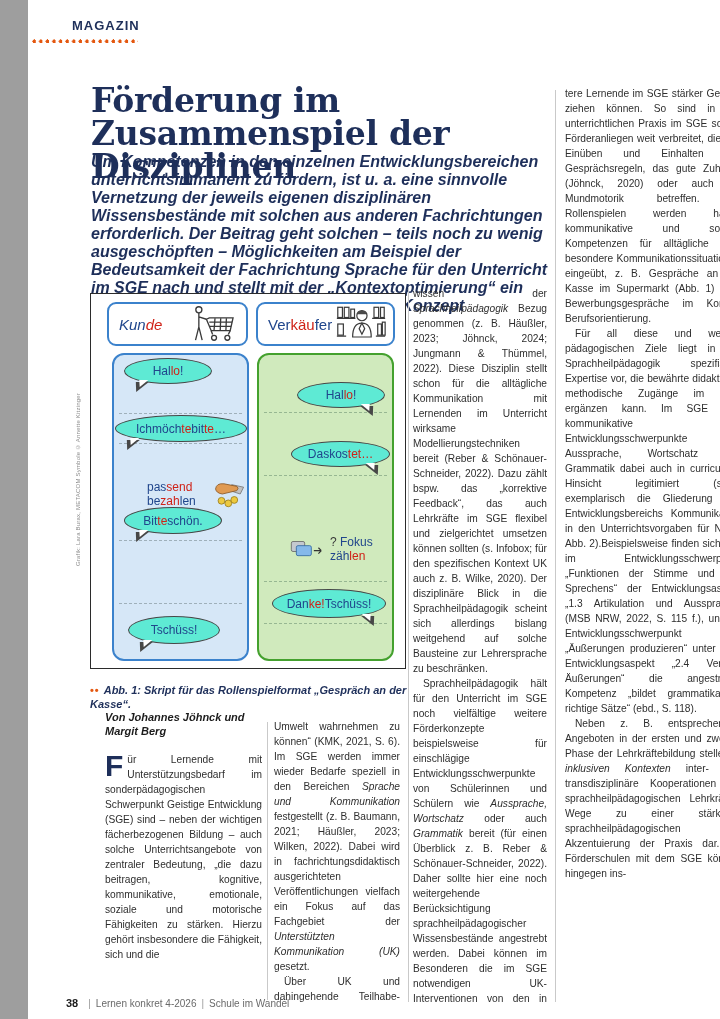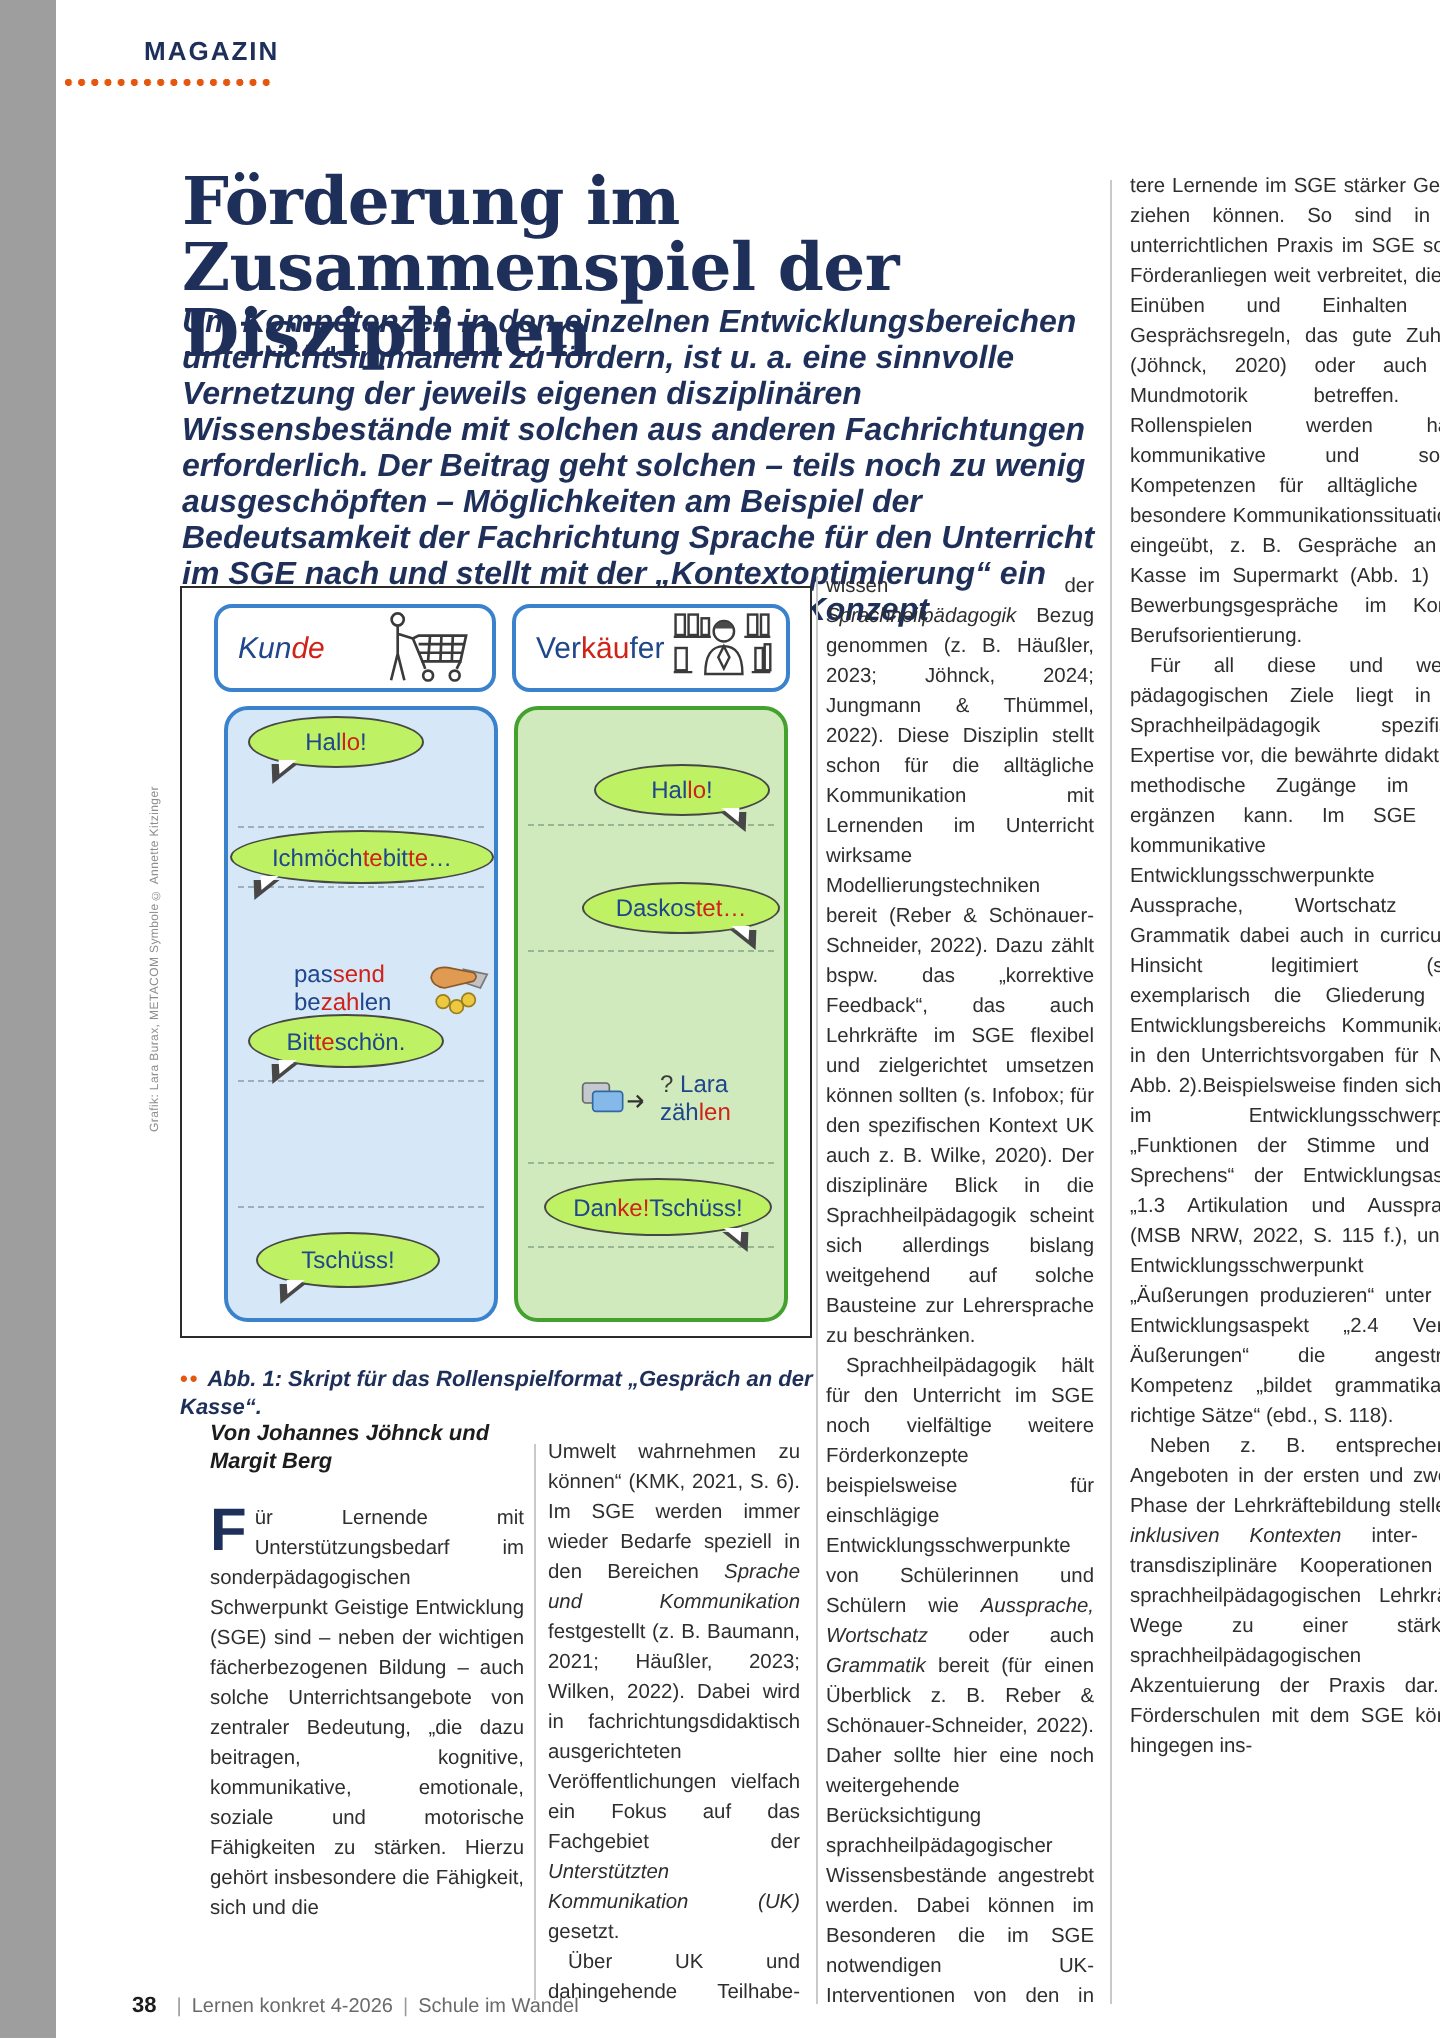--- a/index.html
+++ b/index.html
@@ -25,21 +25,21 @@
           text-align:center;letter-spacing:0.2px;}
   .hdr-box{position:absolute;height:44px;background:#fff;border:2px solid #3b82cc;
            border-radius:9px;display:flex;align-items:center;justify-content:space-between;
            padding:0 6px 0 10px;box-sizing:border-box;}
   .hdr-label{font-size:15px;font-weight:400;white-space:nowrap;}
   .panel{position:absolute;top:59px;height:308px;width:137px;border-radius:12px;box-sizing:border-box;}
   .panel.blue{left:21px;background:#d6e7f7;border:2px solid #3b82cc;}
   .panel.green{left:166px;background:#d0eabd;border:2px solid #44a12e;}
   .dash{position:absolute;left:5px;right:5px;border-top:1.5px dashed #9fb0ba;}
   .panel.green .dash{border-top-color:#97b792;}
-  .bubble{position:absolute;background:#bef264;border:1.5px solid #474747;border-radius:50%;
+  .bubble{position:absolute;background:#5eead4;border:1.5px solid #474747;border-radius:50%;
           display:flex;align-items:center;justify-content:center;font-size:12px;
           white-space:nowrap;box-sizing:border-box;}
   .tl::after{content:"";position:absolute;left:9px;bottom:-9px;width:0;height:0;
              border-left:4px solid transparent;border-right:9px solid transparent;
              border-top:10px solid #474747;transform:skewX(-20deg);}
   .tl::before{content:"";position:absolute;left:13px;bottom:-4px;width:0;height:0;z-index:1;
              border-left:3px solid transparent;border-right:6px solid transparent;
              border-top:7px solid #fff;transform:skewX(-20deg);}
   .tr::after{content:"";position:absolute;right:9px;bottom:-9px;width:0;height:0;
              border-right:4px solid transparent;border-left:9px solid transparent;
@@ -176,21 +176,21 @@
           <span class="fr">tet</span>
           <span class="fr"> …</span>
         </div>
 
       <div class="action" style="left:3px;top:180px">
         <svg class="ic" width="36" height="20" viewBox="0 0 42 24">
           <rect x="1" y="3" width="16" height="12" rx="2" fill="#c4c9cf" stroke="#666666"></rect>
           <rect x="7" y="8" width="18" height="12" rx="2" fill="#85b9ea" stroke="#31689f"></rect>
           <path d="M28 14 L37 14 M37 14 L33.5 10.5 M37 14 L33.5 17.5" fill="none" stroke="#333333" stroke-width="1.4"></path>
         </svg>
-        <span><span class="fq">? </span><span class="fb">Lara </span><span class="fb">zäh</span><span class="fr">len</span></span>
+        <span><span class="fq">? </span><span class="fb">Fokus </span><span class="fb">zäh</span><span class="fr">len</span></span>
       </div>
 
       <div class="bubble tr" style="left:13px;top:234px;width:114px;height:29px">
           <span class="fb">Dan</span>
           <span class="fr">ke!</span>
           <span class="fb"> Tschüss!</span>
         </div>
     </div>
   </div>
 

